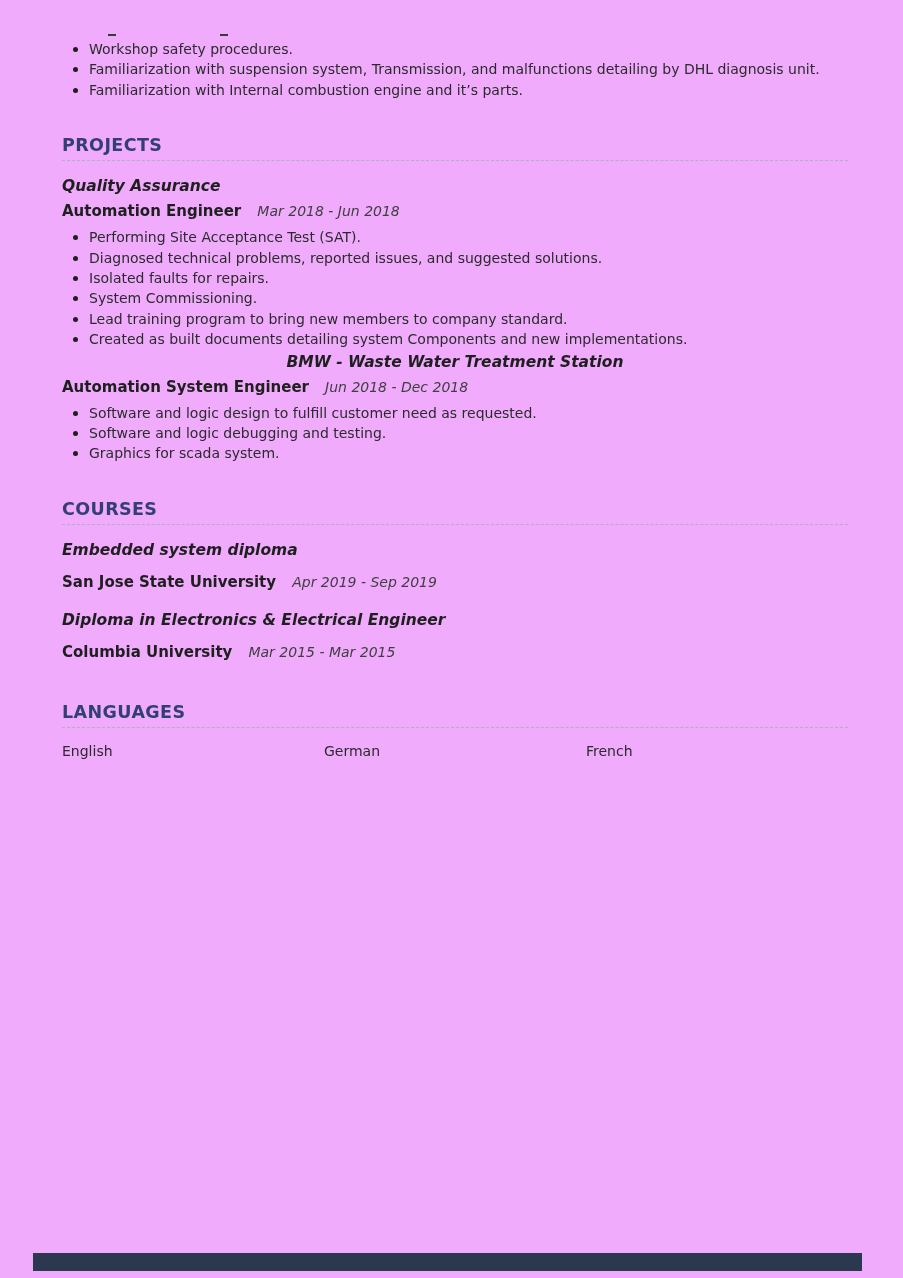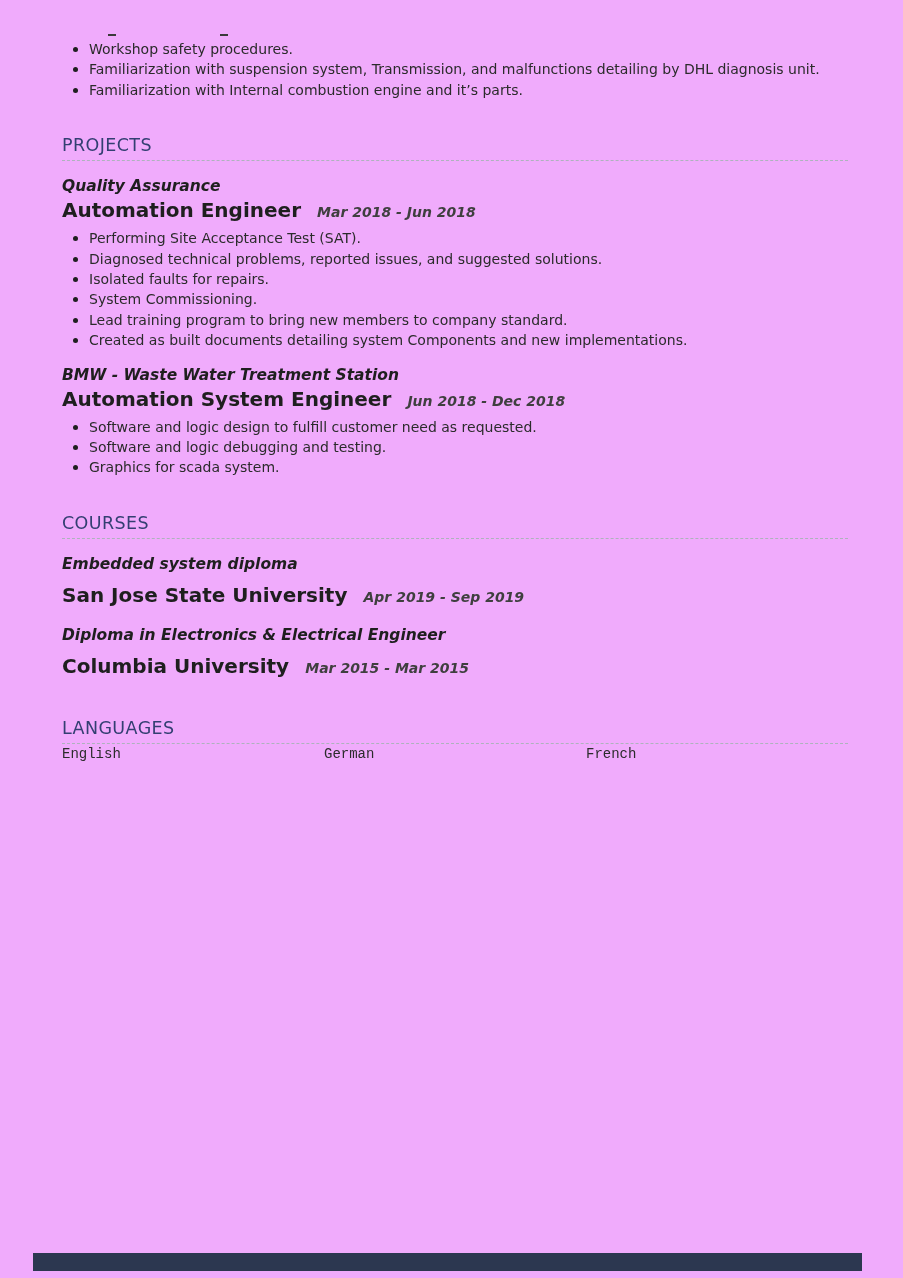--- a/index.html
+++ b/index.html
@@ -42,21 +42,21 @@
     top: 8px;
     width: 5px;
     height: 5px;
     border-radius: 50%;
     background: #1f1f1f;
   }
   .top-bullets { padding-top: 39px; }
 
   h2.section-title {
     font-size: 17.5px;
-    font-weight: normal;
+    font-weight: bold;
     letter-spacing: 0.4px;
     color: #333f72;
     line-height: 24px;
   }
   .divider {
     border-top: 1px dashed #aeb2bd;
     margin-top: 3px;
   }
   .sec-projects h2 { margin-top: 33px; }
   .sec-courses h2  { margin-top: 33px; }
@@ -65,41 +65,39 @@
   h3.item-name {
     font-size: 15.5px;
     font-weight: bold;
     color: #1f1f1f;
     line-height: 22px;
     margin-top: 14px;
     font-style: italic;
   }
   .role-line { margin-top: 3px; line-height: 21px; }
   .role, .institution {
-    font-size: 20px;
+    font-size: 15px;
     font-weight: bold;
     color: #1f1f1f;
   }
   .dates {
     font-size: 14px;
     font-style: italic;
     color: #3f3f3f;
     margin-left: 11px;
-    font-weight: bold;
   }
   .project ul.bullets { margin-top: 5px; }
-  .project + .project h3.item-name { margin-top: 13px; }
+  .project + .project h3.item-name { margin-top: 1px; text-align: center; }
   .course + .course h3.item-name { margin-top: 16px; }
   .course .role-line { margin-top: 10px; }
 
   .lang-grid {
     display: grid;
     grid-template-columns: repeat(3, 1fr);
-    margin-top: 0;
-    font-family: Liberation Mono, monospace;
+    margin-top: 13px;
   }
   .lang-item { font-size: 14px; color: #2b2b2b; line-height: 20px; }
 
   .footer-band {
     position: absolute;
     left: 33px;
     right: 41px;
     top: 1253px;
     height: 18px;
     background: #2c3750;

